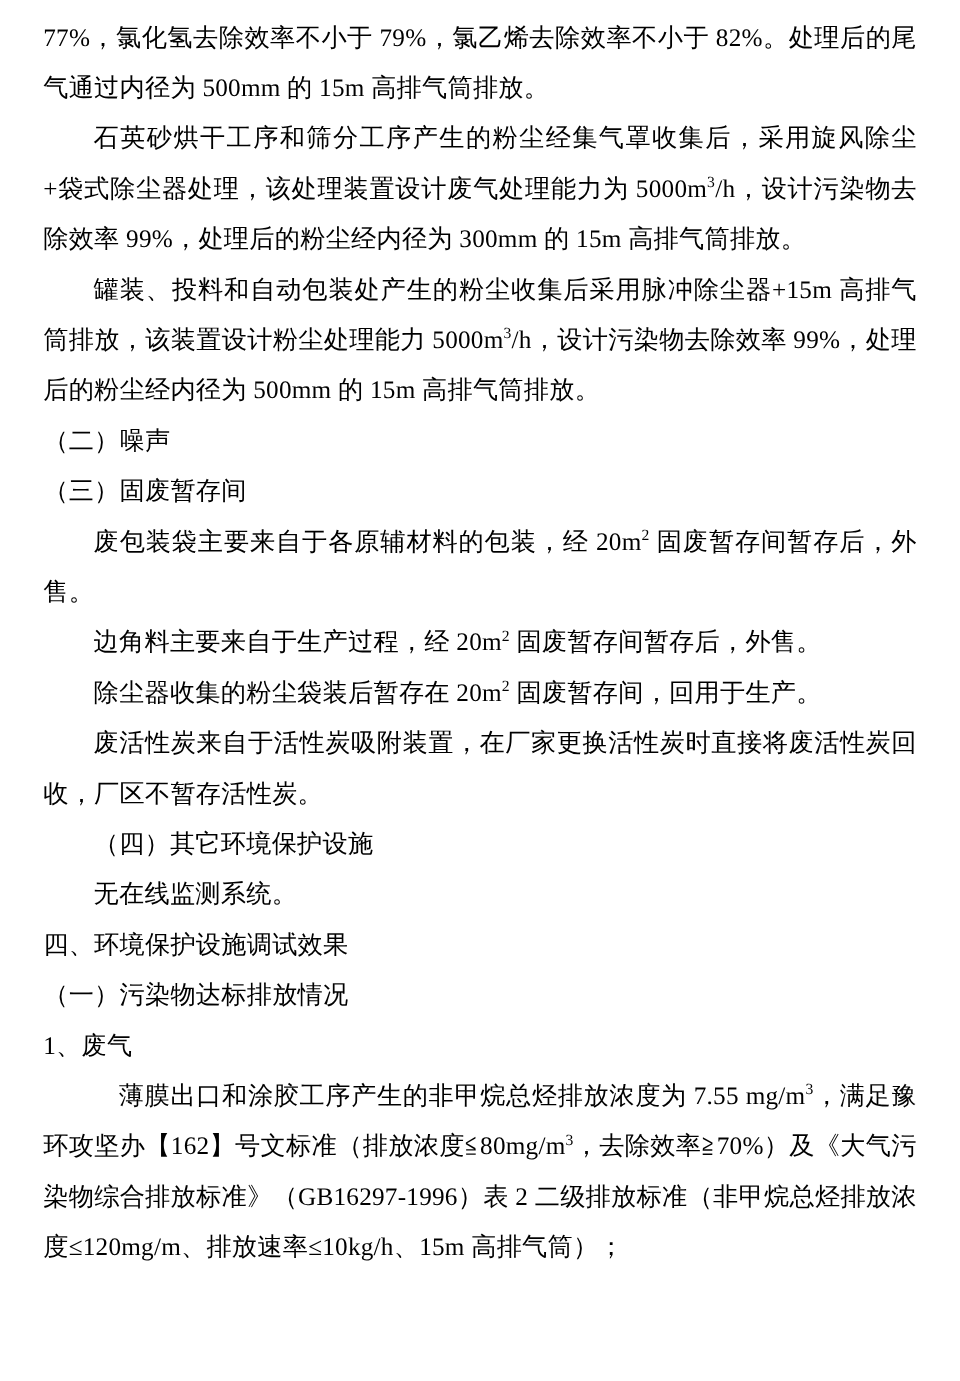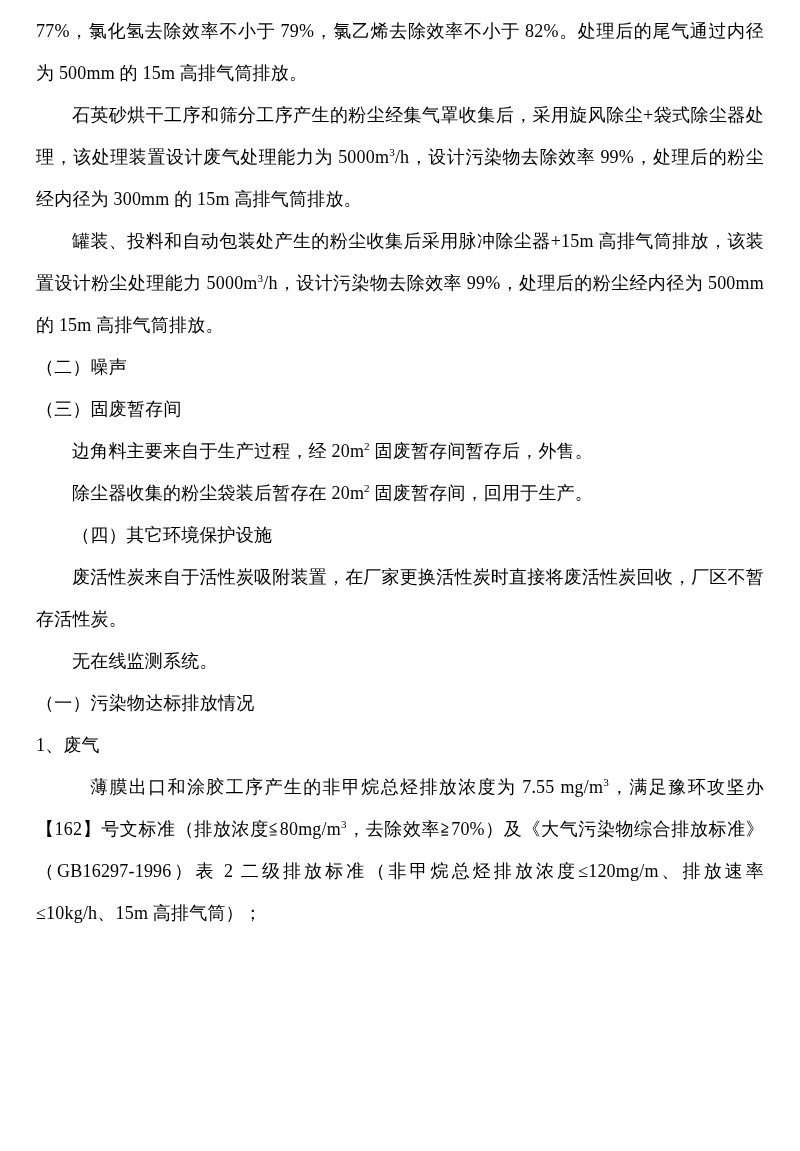--- a/index.html
+++ b/index.html
@@ -14,21 +14,21 @@
     color: #000000;
   }
   .page {
     width: 800px;
     min-height: 1151px;
     box-sizing: border-box;
     padding: 10px 36px 14px 36px;
     background: #ffffff;
   }
   .para {
-    font-size: 18px;
+    font-size: 21px;
     line-height: 42px;
     text-align: justify;
     text-justify: inter-ideograph;
     margin: 0;
     letter-spacing: 0.2px;
   }
   .indent2 {
     text-indent: 2em;
   }
   .indent0 {
@@ -46,22 +46,24 @@
 </head>
 <body>
 
 <div class="page">
   <div id="doc-body">
       <p class="para indent0">77%，氯化氢去除效率不小于 79%，氯乙烯去除效率不小于 82%。处理后的尾气通过内径为 500mm 的 15m 高排气筒排放。</p>
       <p class="para indent2">石英砂烘干工序和筛分工序产生的粉尘经集气罩收集后，采用旋风除尘+袋式除尘器处理，该处理装置设计废气处理能力为 5000m<sup>3</sup>/h，设计污染物去除效率 99%，处理后的粉尘经内径为 300mm 的 15m 高排气筒排放。</p>
       <p class="para indent2">罐装、投料和自动包装处产生的粉尘收集后采用脉冲除尘器+15m 高排气筒排放，该装置设计粉尘处理能力 5000m<sup>3</sup>/h，设计污染物去除效率 99%，处理后的粉尘经内径为 500mm 的 15m 高排气筒排放。</p>
       <p class="para indent0">（二）噪声</p>
       <p class="para indent0">（三）固废暂存间</p>
+      <p class="para indent2">废包装袋主要来自于各原辅材料的包装，经 20m<sup>2</sup> 固废暂存间暂存后，外售。</p>
       <p class="para indent2">边角料主要来自于生产过程，经 20m<sup>2</sup> 固废暂存间暂存后，外售。</p>
       <p class="para indent2">除尘器收集的粉尘袋装后暂存在 20m<sup>2</sup> 固废暂存间，回用于生产。</p>
+      <p class="para indent2">废活性炭来自于活性炭吸附装置，在厂家更换活性炭时直接将废活性炭回收，厂区不暂存活性炭。</p>
       <p class="para indent2">（四）其它环境保护设施</p>
-      <p class="para indent2">废活性炭来自于活性炭吸附装置，在厂家更换活性炭时直接将废活性炭回收，厂区不暂存活性炭。</p>
       <p class="para indent2">无在线监测系统。</p>
+      <p class="para indent0">四、环境保护设施调试效果</p>
       <p class="para indent0">（一）污染物达标排放情况</p>
       <p class="para indent0">1、废气</p>
       <p class="para indent3">薄膜出口和涂胶工序产生的非甲烷总烃排放浓度为 7.55 mg/m<sup>3</sup>，满足豫环攻坚办【162】号文标准（排放浓度≦80mg/m<sup>3</sup>，去除效率≧70%）及《大气污染物综合排放标准》（GB16297-1996）表 2 二级排放标准（非甲烷总烃排放浓度≤120mg/m、排放速率≤10kg/h、15m 高排气筒）；</p>
     </div>
 </div>
 
 </body></html>

